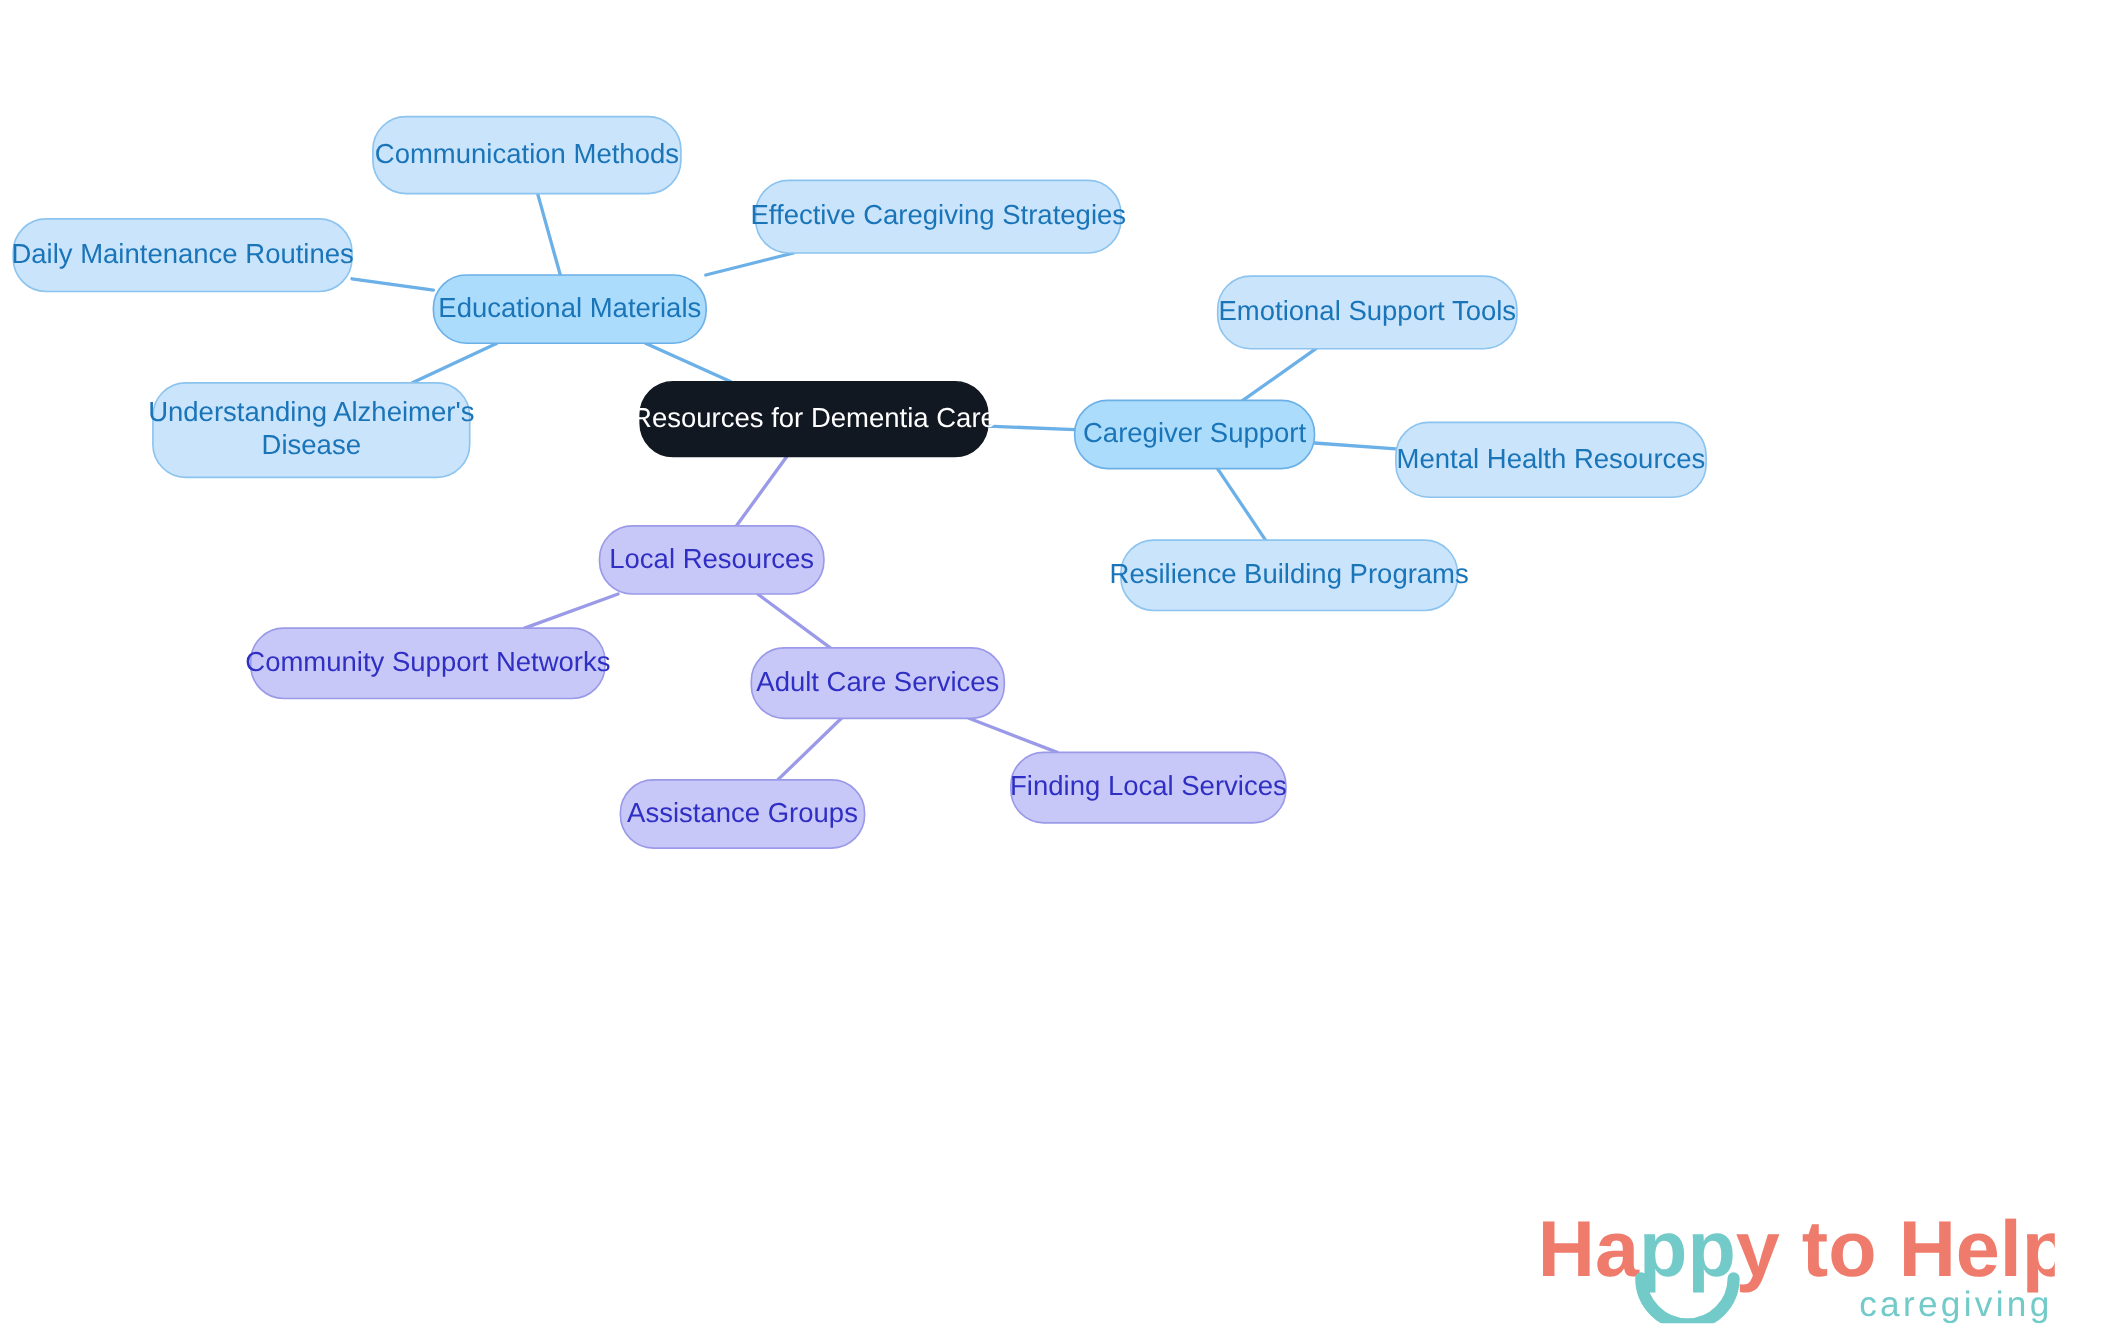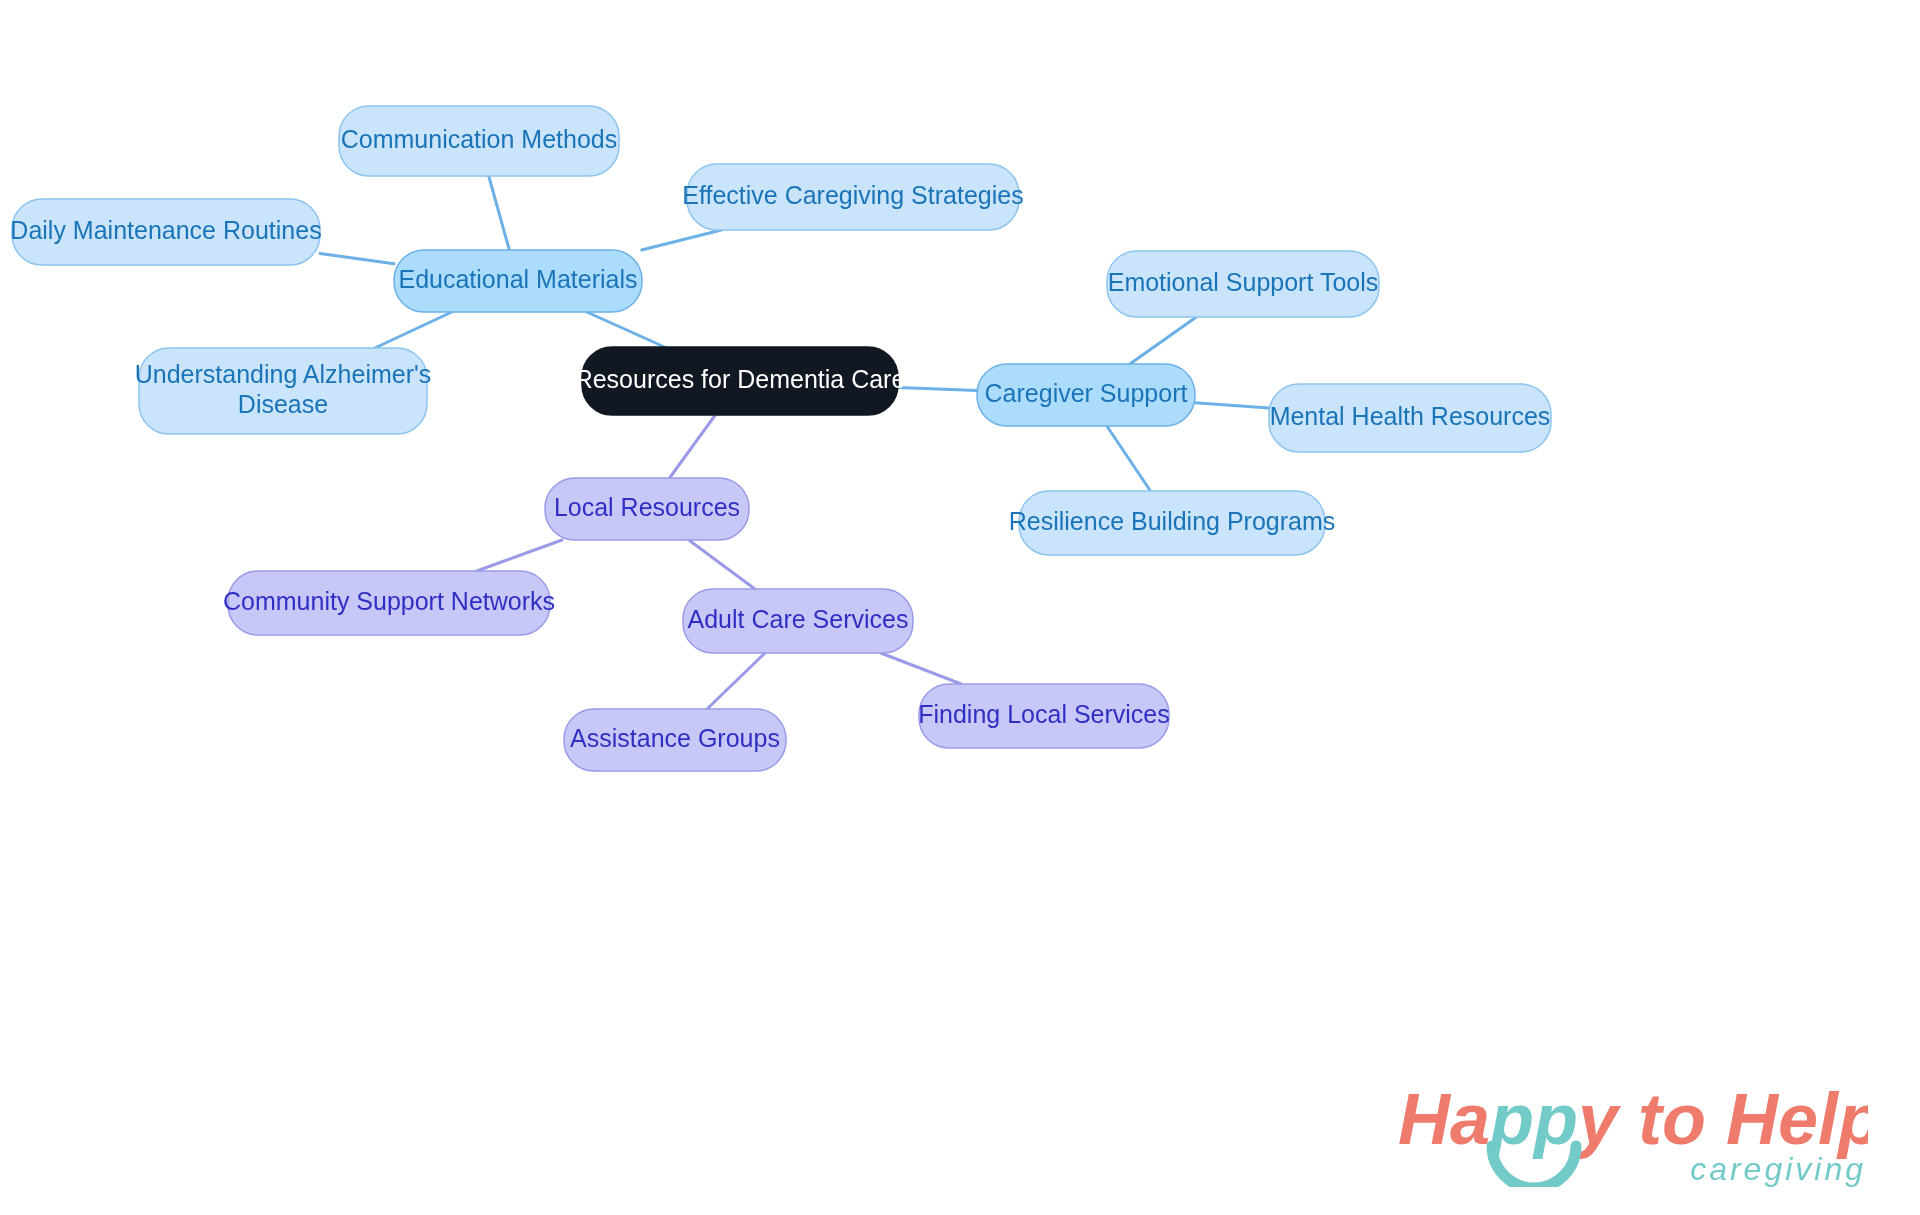--- a/index.html
+++ b/index.html
@@ -36,24 +36,23 @@
     font-size: 25px;
     white-space: pre;
   }
   .node-label.root {
     fill: #ffffff;
     font-size: 25px;
   }
   .logo {
     position: absolute;
     right: 52px;
-    bottom: 28px;
+    bottom: 12px;
     width: 470px;
     height: 115px;
-    font-style: italic;
   }
 </style>
 </head>
 <body>
 
 <svg id="mindmap" viewBox="0 0 1920 1215">
   <g id="edges-layer">
       <line x1="664.52" y1="347" x2="586.8199999999999" y2="312" stroke="#6cb0e8" stroke-width="3" class="edge"></line>
       <line x1="898" y1="387.39306358381504" x2="977" y2="390.5895953757225" stroke="#6cb0e8" stroke-width="3" class="edge"></line>
       <line x1="715.296875" y1="415" x2="669.5234375" y2="478" stroke="#9a9ae8" stroke-width="3" class="edge"></line>

